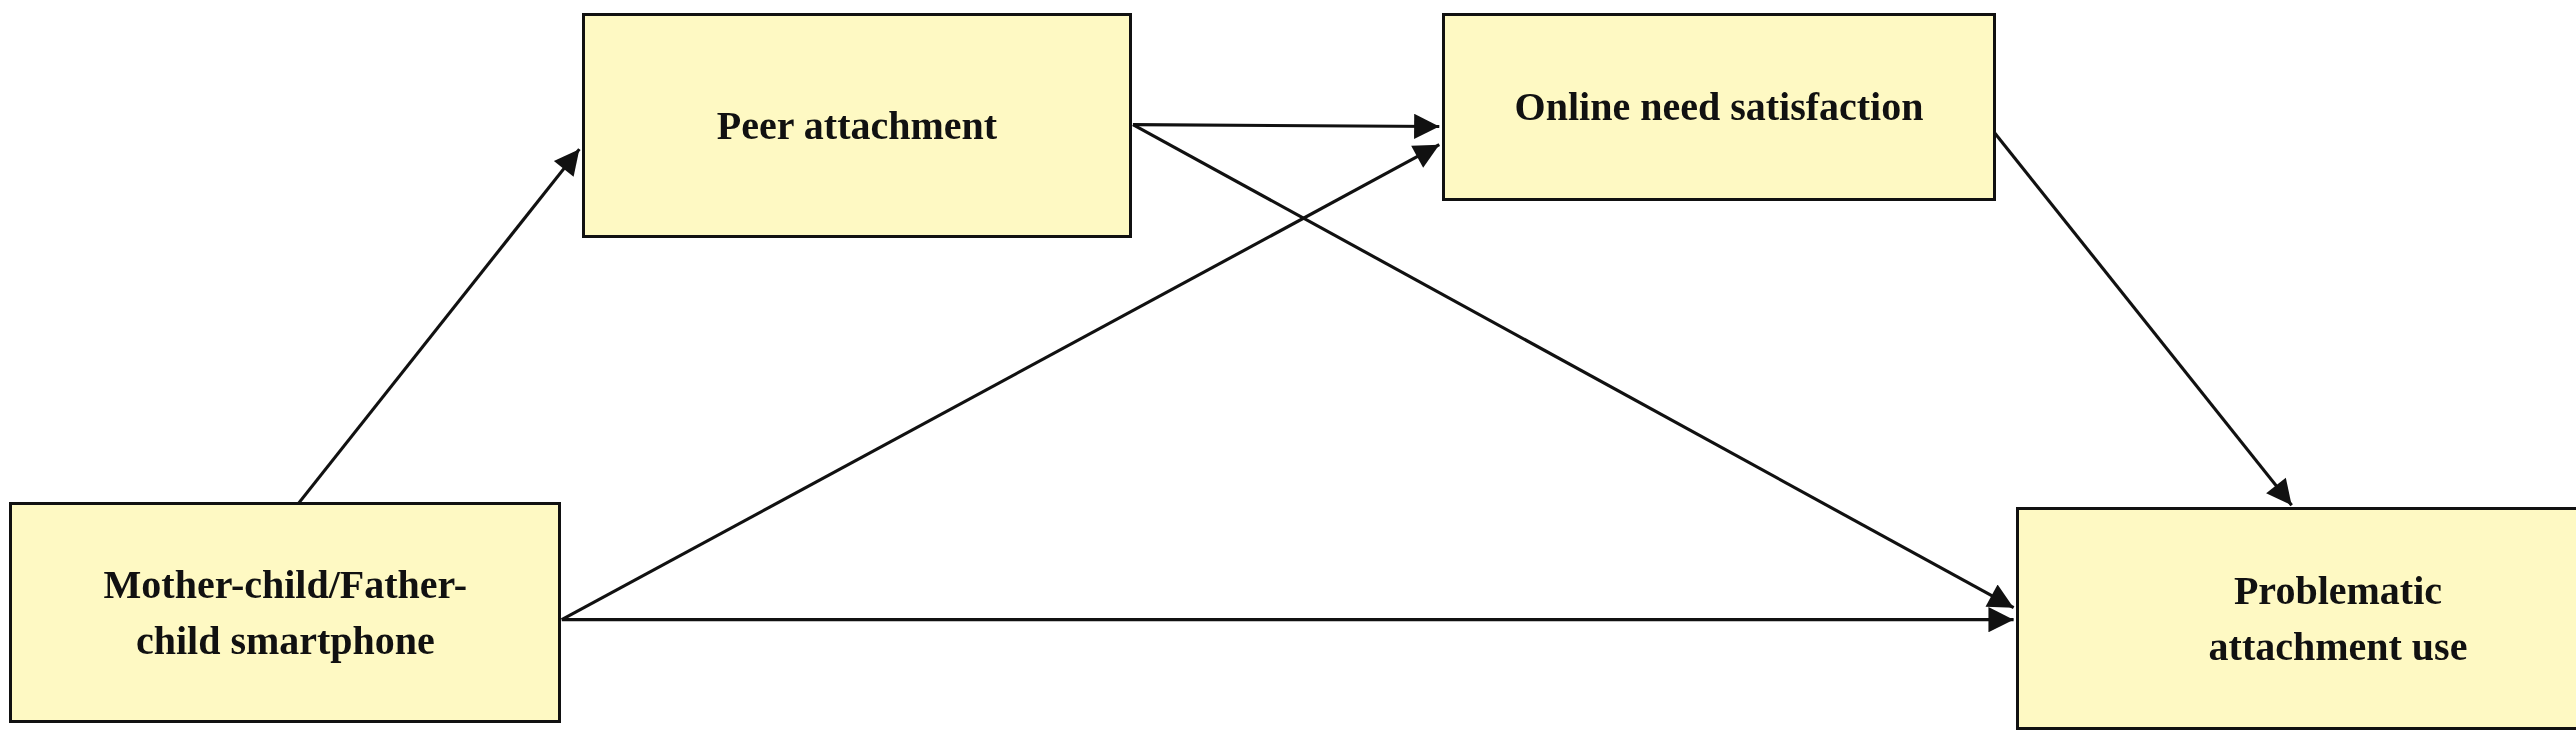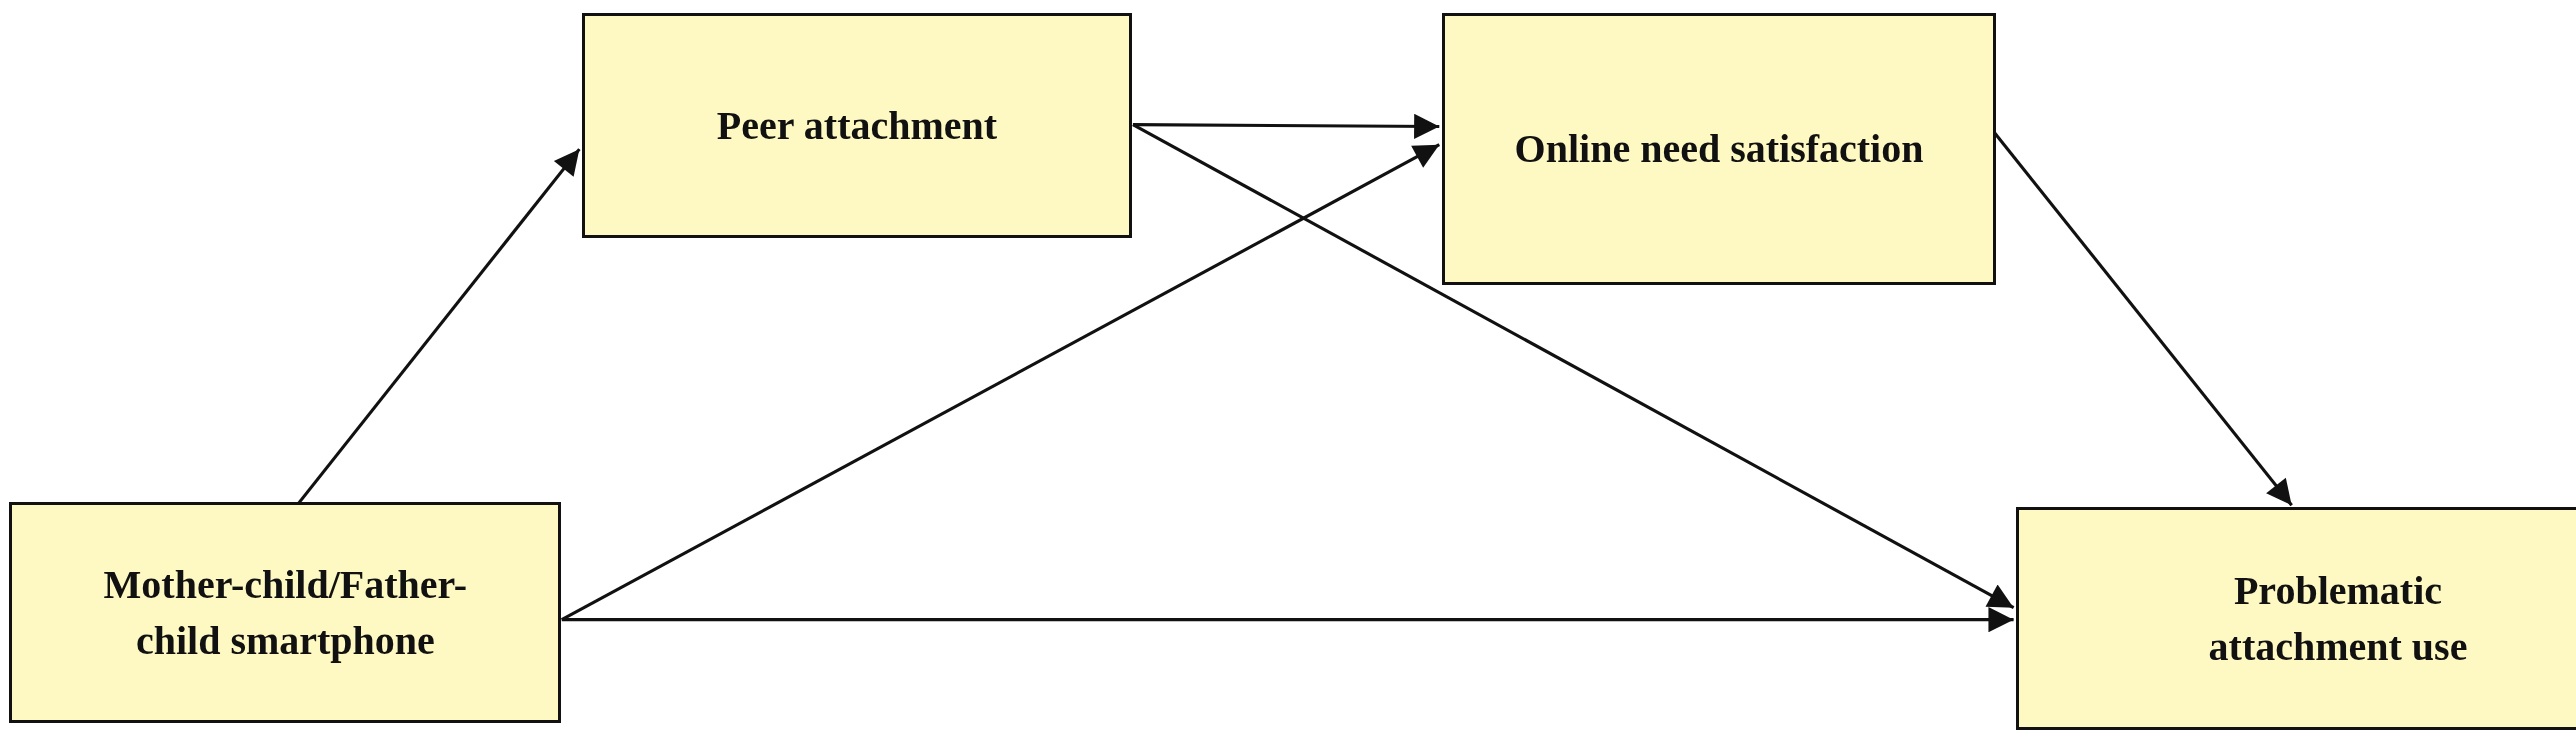--- a/index.html
+++ b/index.html
@@ -33,21 +33,21 @@
     text-align: center;
     font-weight: bold;
     font-size: 40px;
     line-height: 1.38;
     color: #111111;
     z-index: 2;
   }
   .node .line { white-space: nowrap; }
   .node-mother  { left: 9.4px;   top: 502px; width: 552px; height: 221px; }
   .node-peer    { left: 582px;  top: 12.6px;  width: 550px; height: 225px; }
-  .node-online  { left: 1442px; top: 12.6px;  width: 554px; height: 272px; }
+  .node-online  { left: 1442px; top: 12.6px;  width: 554px; height: 188px; }
   .node-psu     { left: 2016px; top: 507px; width: 644px; height: 223px; }
   .edge-line {
     stroke: #111111;
     stroke-width: 5;
     fill: none;
   }
 </style>
 </head>
 <body>
 

